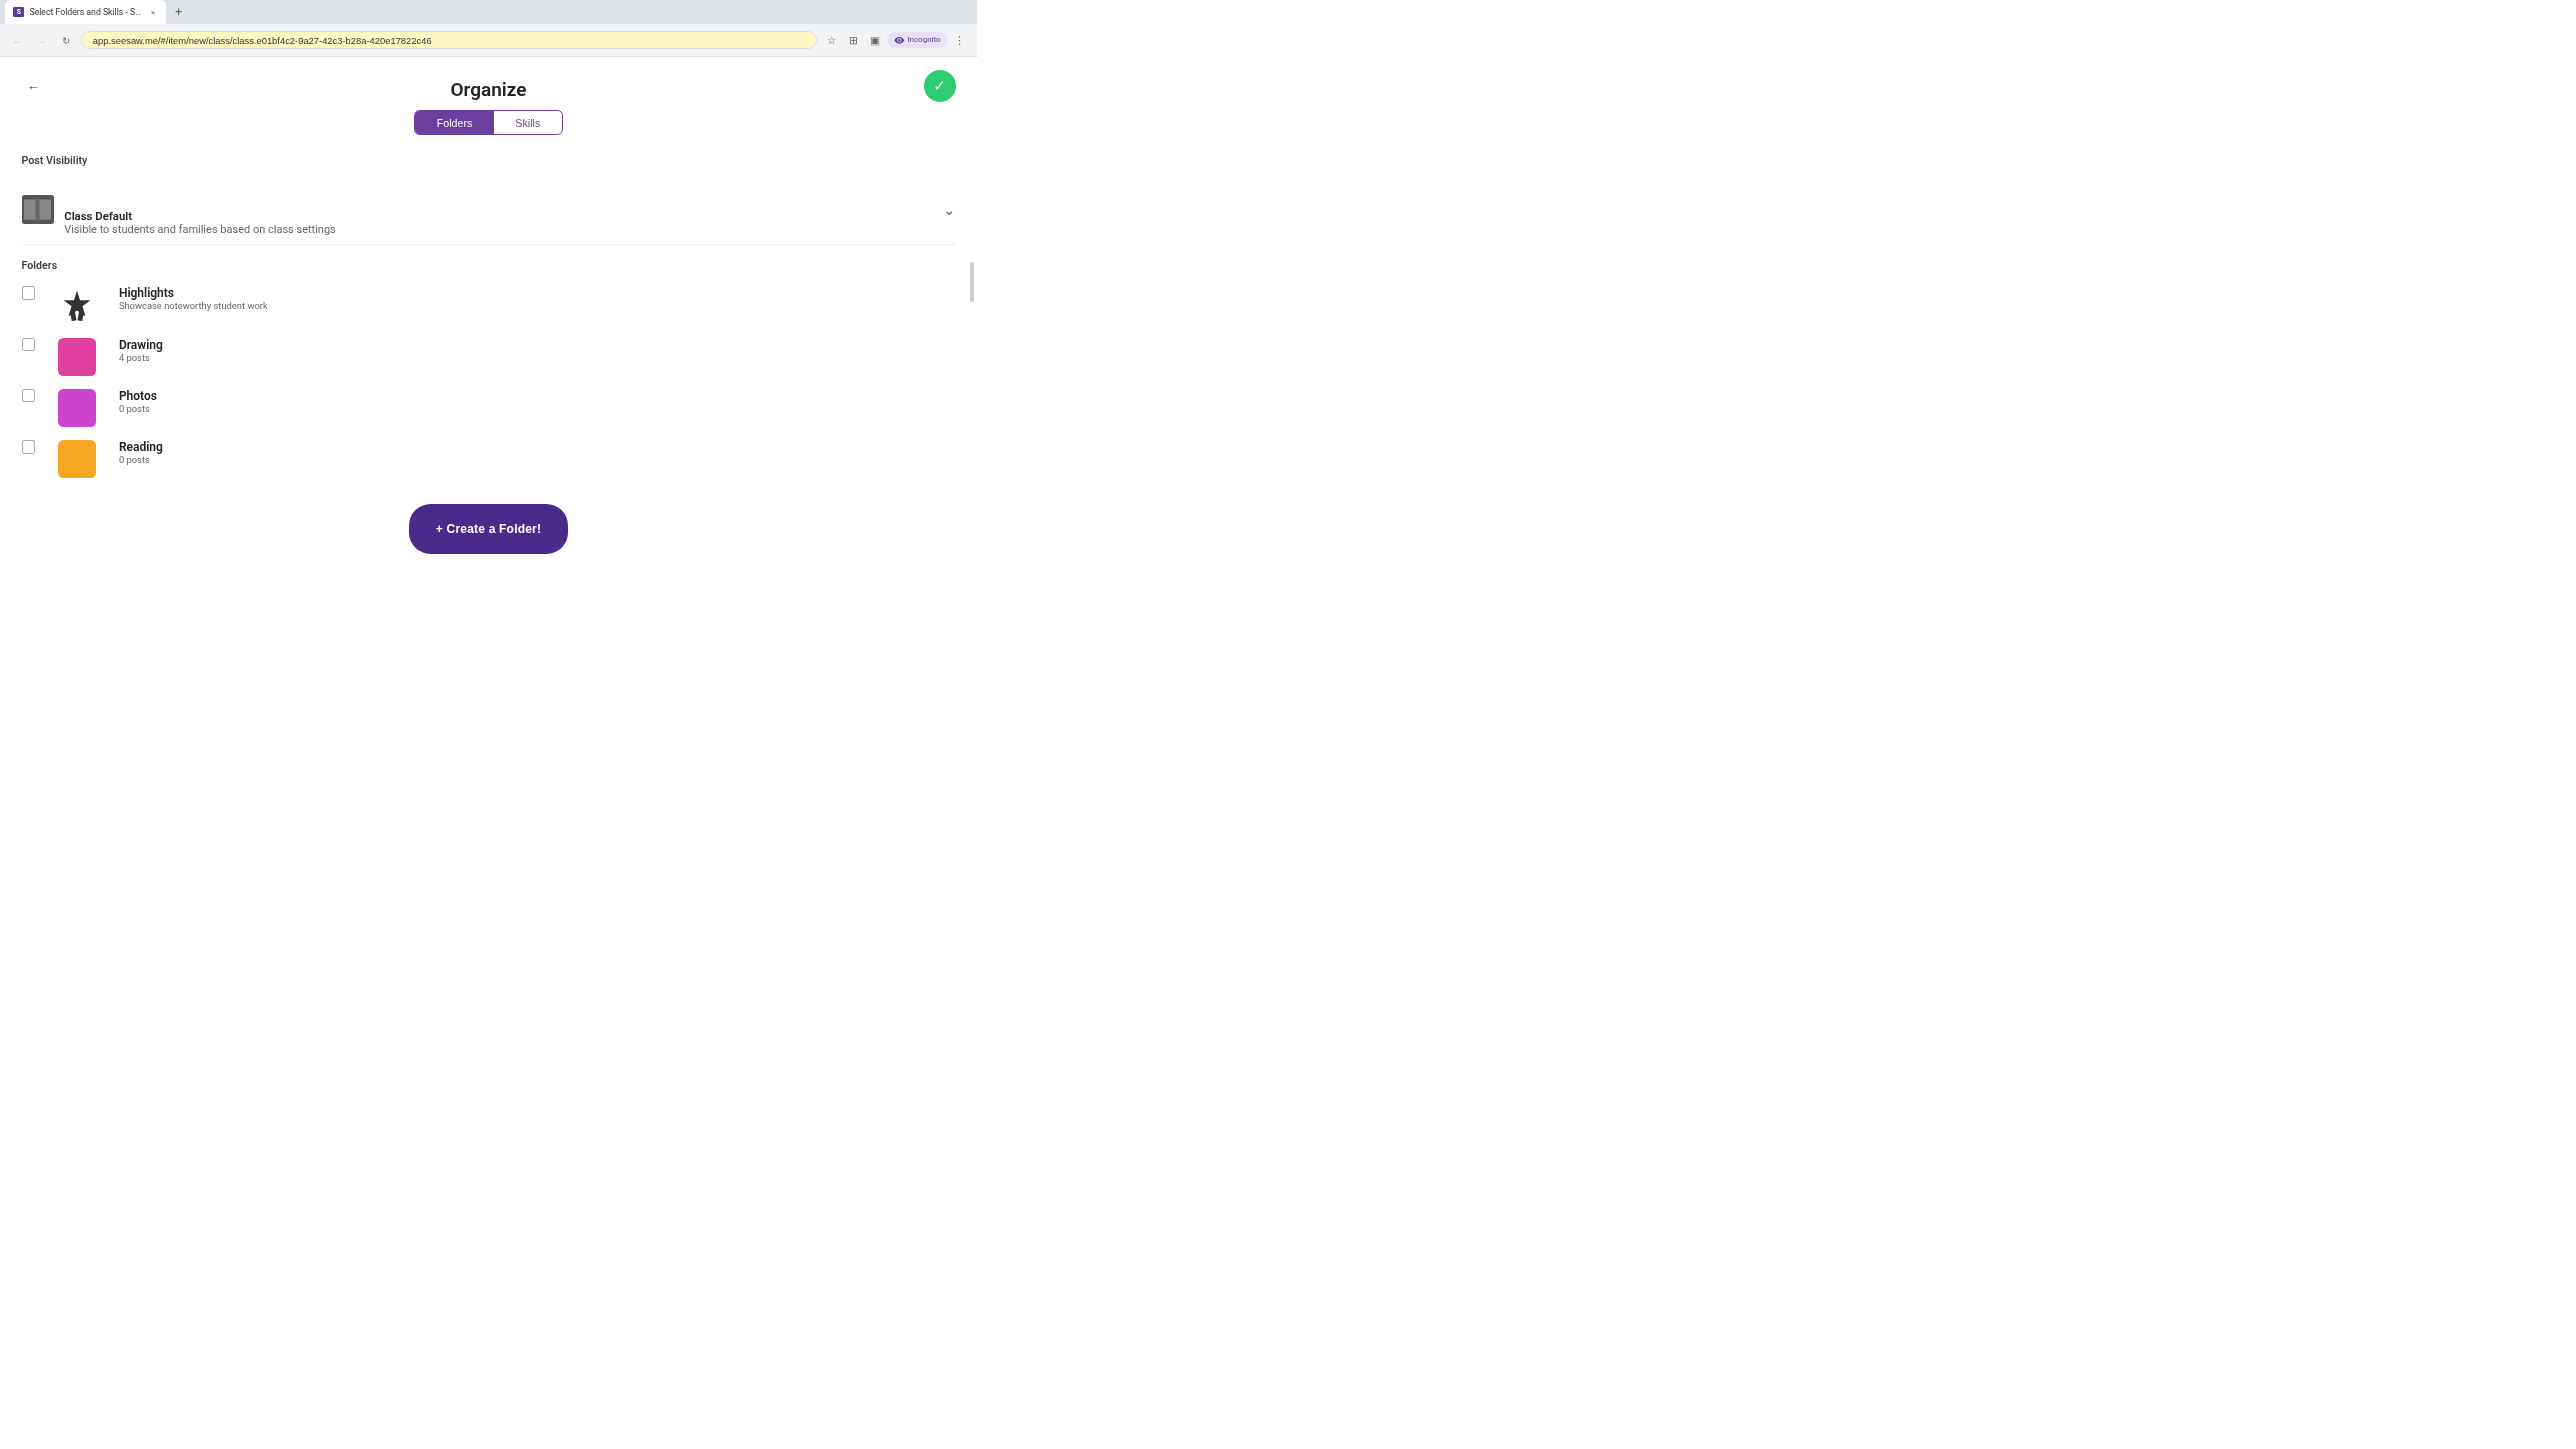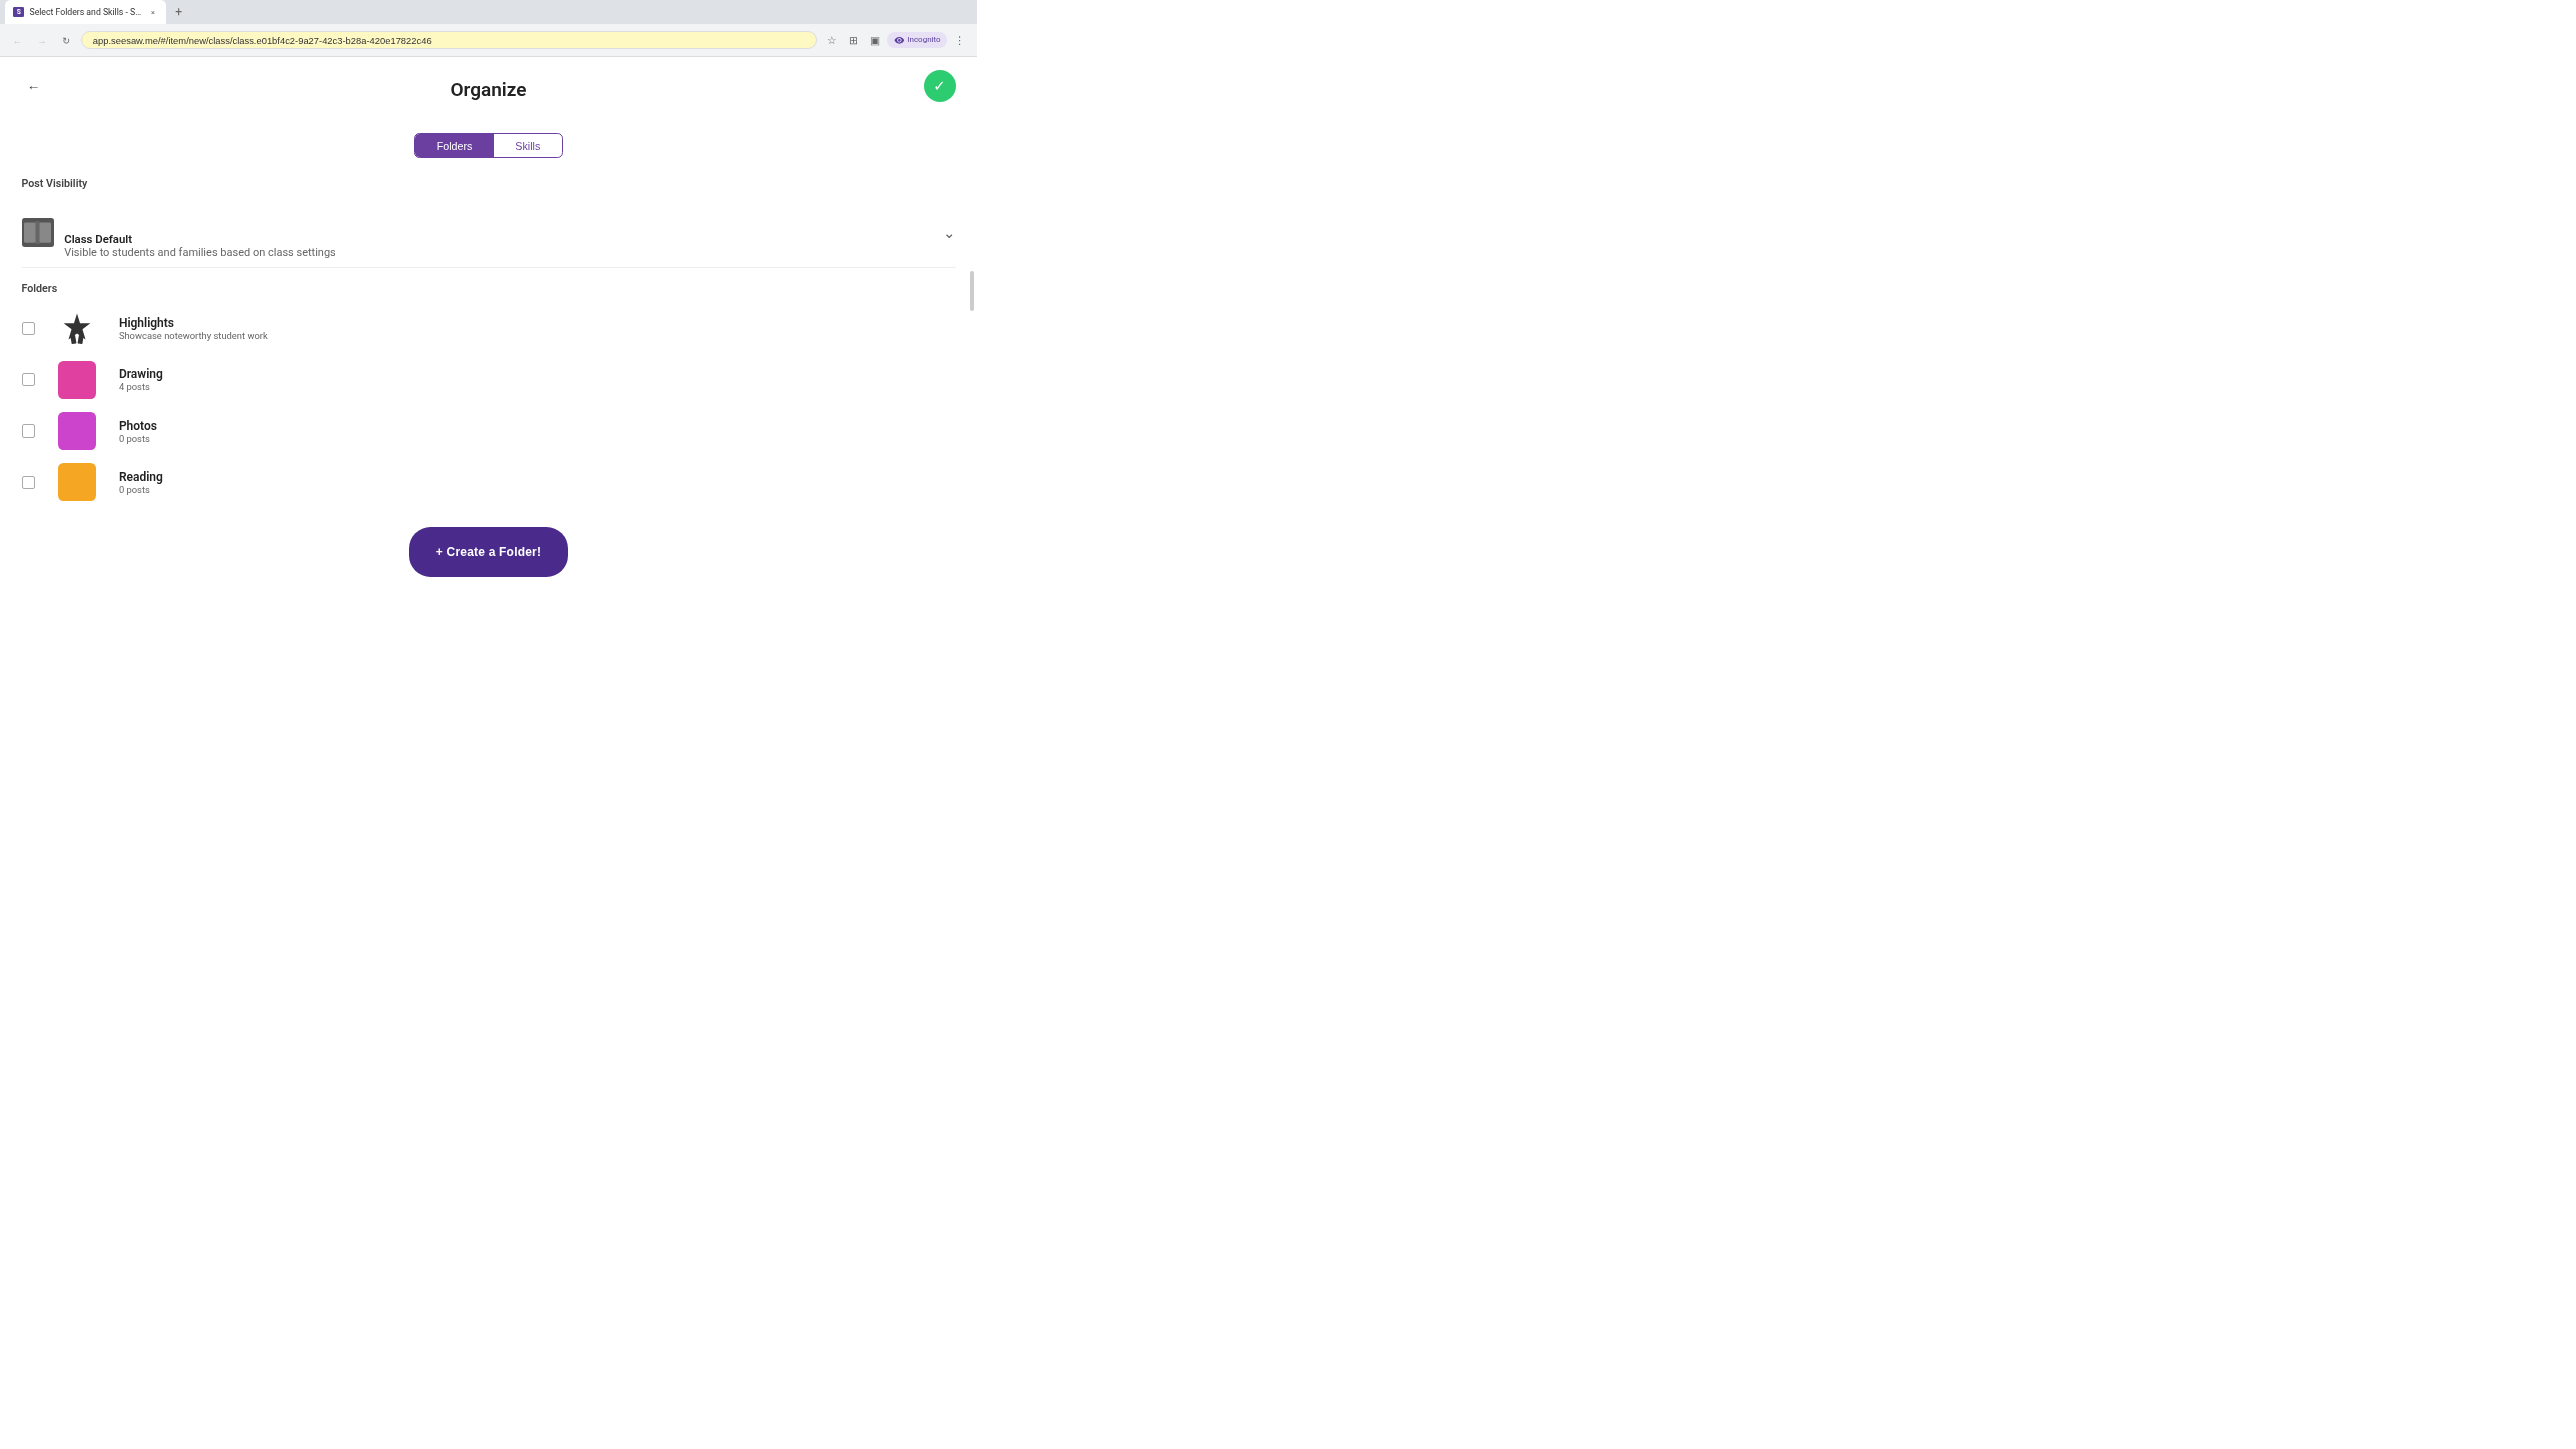--- a/index.html
+++ b/index.html
@@ -176,21 +176,21 @@
       cursor: pointer;
       color: #333;
       font-size: 13.4px;
     }
 
     .page-title {
       text-align: center;
       font-size: 19px;
       font-weight: 600;
       color: #222;
-      margin-bottom: 32px;
+      margin-bottom: 9px;
       padding-top: 5.4px;
     }
 
     .confirm-btn {
       position: absolute;
       right: 21.5px;
       top: 13.4px;
       width: 32px;
       height: 32px;
       background: #2ecc71;
@@ -279,21 +279,20 @@
       cursor: pointer;
     }
 
     
     .folders-section {
       margin-top: 2.7px;
     }
 
     .folder-item {
       display: flex;
-      align-items: center;
       padding: 6.7px 0;
       gap: 23px;
     }
 
     .folder-checkbox {
       width: 13.4px;
       height: 13.4px;
       border: 1.3px solid #aaa;
       border-radius: 2px;
       cursor: pointer;

